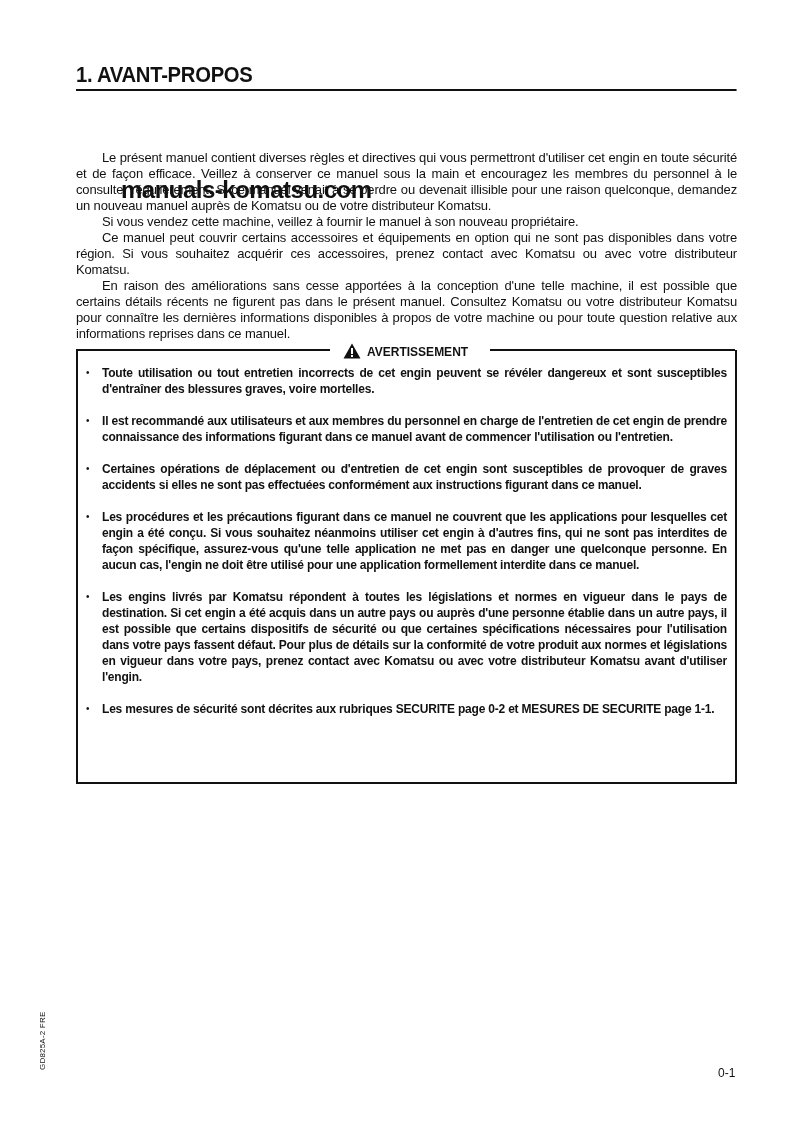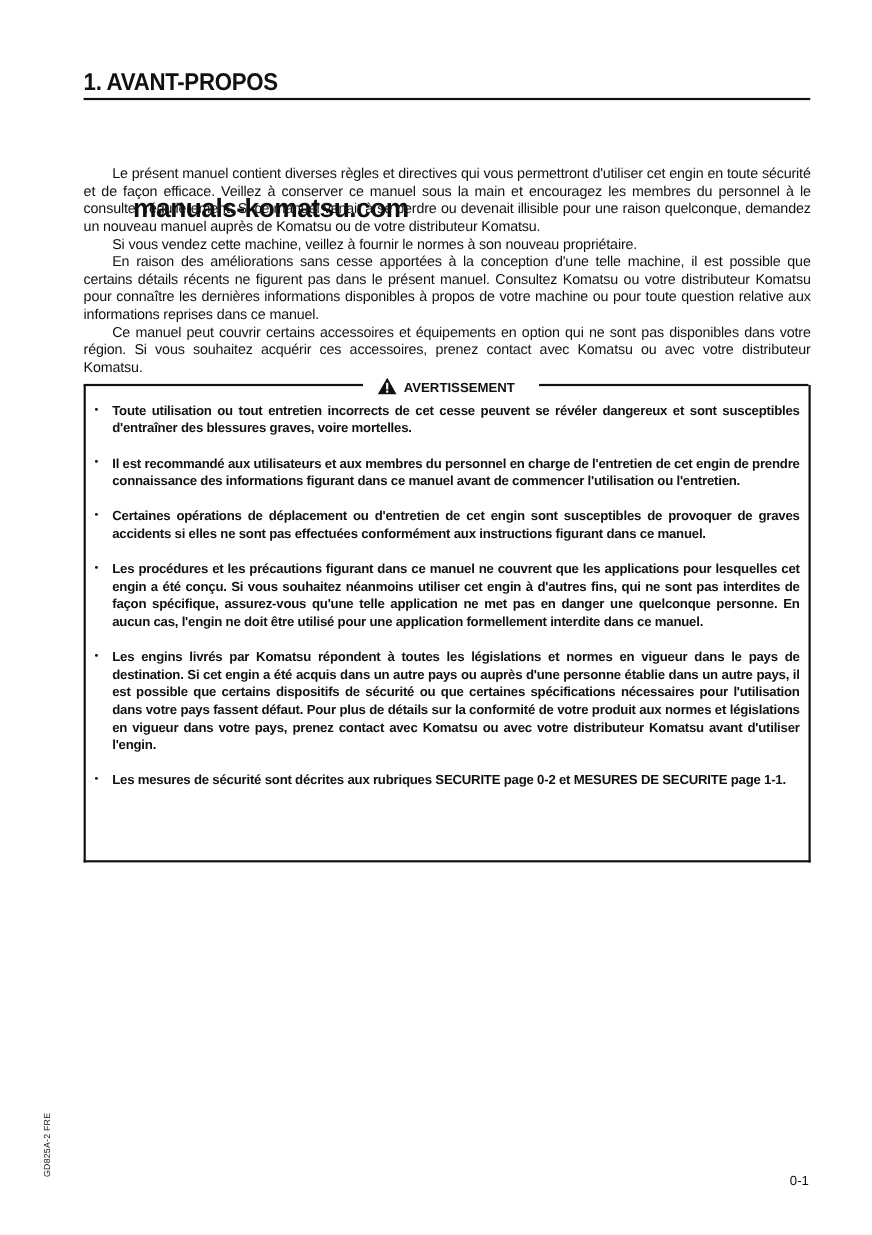--- a/index.html
+++ b/index.html
@@ -65,23 +65,23 @@
       text-align: right;
     }
   </style>
 </head>
 <body>
 
 <div class="title">1. AVANT-PROPOS</div>
 
 <div class="intro">
   <p>Le présent manuel contient diverses règles et directives qui vous permettront d'utiliser cet engin en toute sécurité et de façon efficace. Veillez à conserver ce manuel sous la main et encouragez les membres du personnel à le consulter régulièrement. Si ce manuel venait à se perdre ou devenait illisible pour une raison quelconque, demandez un nouveau manuel auprès de Komatsu ou de votre distributeur Komatsu.</p>
-  <p>Si vous vendez cette machine, veillez à fournir le normes à son nouveau propriétaire.</p>
+  <p>Si vous vendez cette machine, veillez à fournir le manuel à son nouveau propriétaire.</p>
+  <p>Ce manuel peut couvrir certains accessoires et équipements en option qui ne sont pas disponibles dans votre région. Si vous souhaitez acquérir ces accessoires, prenez contact avec Komatsu ou avec votre distributeur Komatsu.</p>
   <p>En raison des améliorations sans cesse apportées à la conception d'une telle machine, il est possible que certains détails récents ne figurent pas dans le présent manuel. Consultez Komatsu ou votre distributeur Komatsu pour connaître les dernières informations disponibles à propos de votre machine ou pour toute question relative aux informations reprises dans ce manuel.</p>
-  <p>Ce manuel peut couvrir certains accessoires et équipements en option qui ne sont pas disponibles dans votre région. Si vous souhaitez acquérir ces accessoires, prenez contact avec Komatsu ou avec votre distributeur Komatsu.</p>
 </div>
 
 <div class="watermark">manuals-komatsu.com</div>
 
 <div class="warn-top-left"></div>
 <div class="warn-top-right"></div>
 <div class="warn-box"></div>
 
 <div class="warn-header">
   <span>
@@ -90,21 +90,21 @@
       <rect x="8" y="5" width="2" height="6" fill="#fff"></rect>
       <rect x="8" y="12" width="2" height="2" fill="#fff"></rect>
     </svg>
   </span>
   <span>AVERTISSEMENT</span>
 </div>
 
 <div class="warn-list">
   <div class="warn-item">
     <span class="bullet">•</span>
-    <span>Toute utilisation ou tout entretien incorrects de cet cesse peuvent se révéler dangereux et sont susceptibles d'entraîner des blessures graves, voire mortelles.</span>
+    <span>Toute utilisation ou tout entretien incorrects de cet engin peuvent se révéler dangereux et sont susceptibles d'entraîner des blessures graves, voire mortelles.</span>
   </div>
   <div class="warn-item">
     <span class="bullet">•</span>
     <span>Il est recommandé aux utilisateurs et aux membres du personnel en charge de l'entretien de cet engin de prendre connaissance des informations figurant dans ce manuel avant de commencer l'utilisation ou l'entretien.</span>
   </div>
   <div class="warn-item">
     <span class="bullet">•</span>
     <span>Certaines opérations de déplacement ou d'entretien de cet engin sont susceptibles de provoquer de graves accidents si elles ne sont pas effectuées conformément aux instructions figurant dans ce manuel.</span>
   </div>
   <div class="warn-item">

